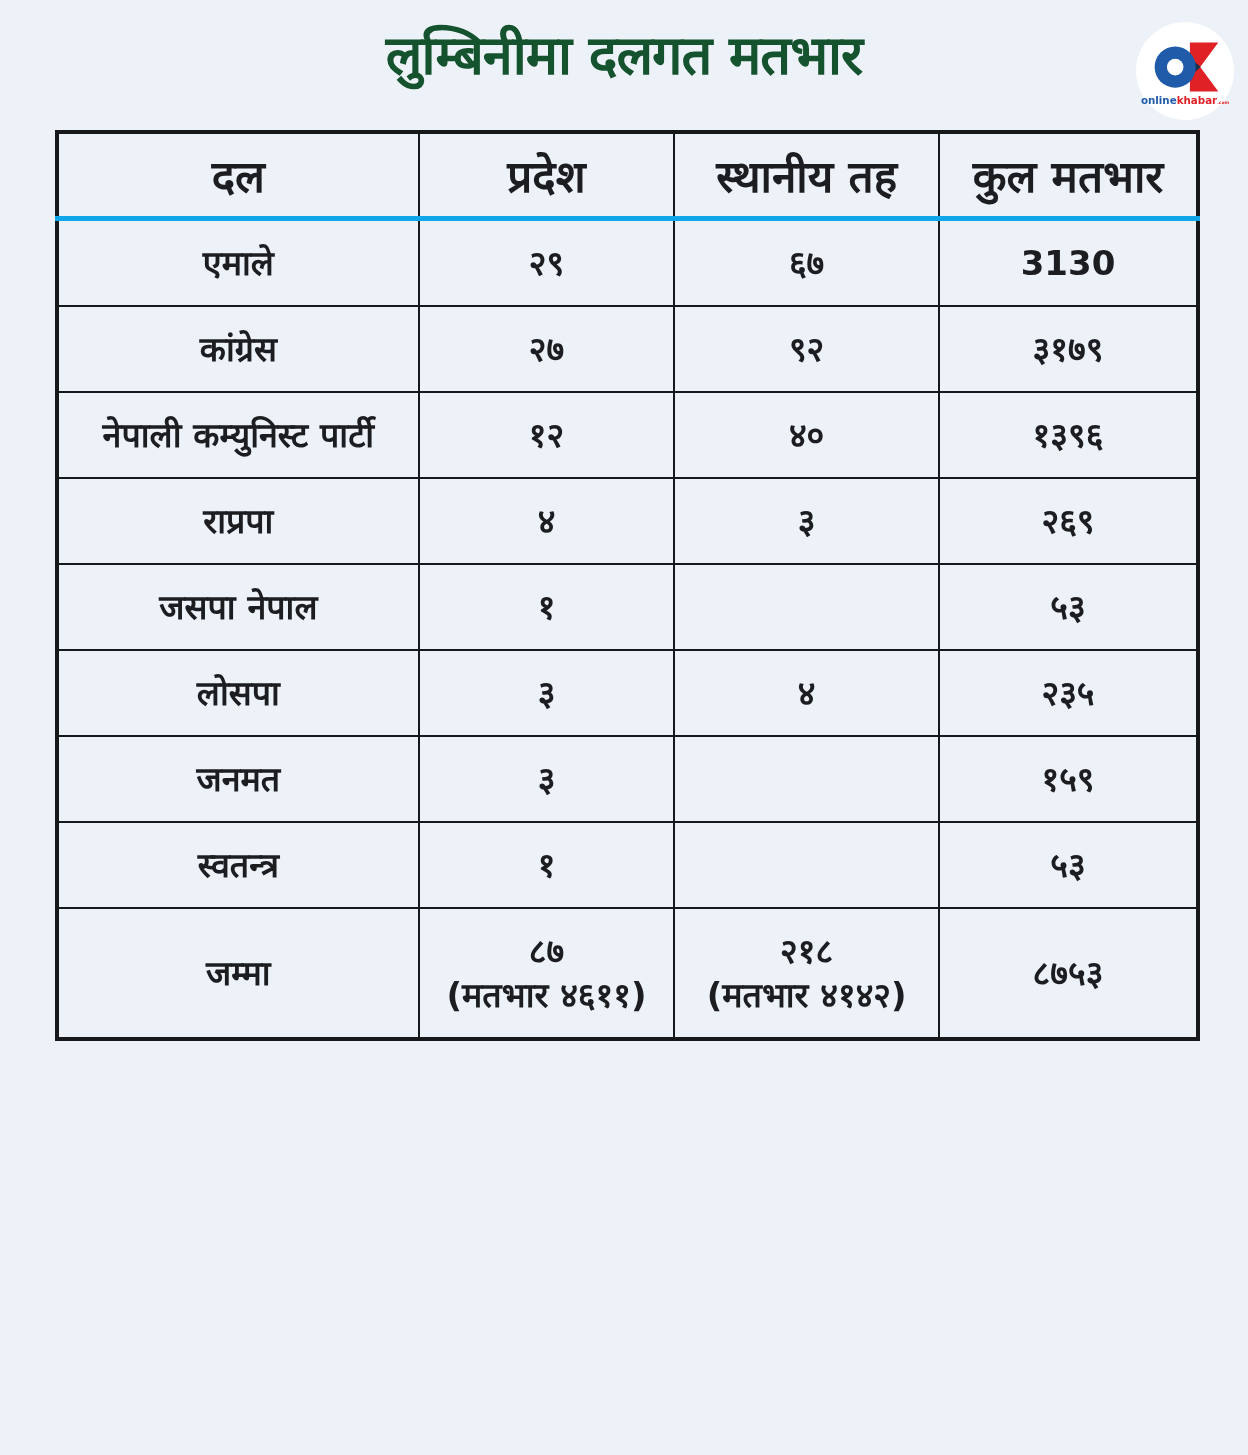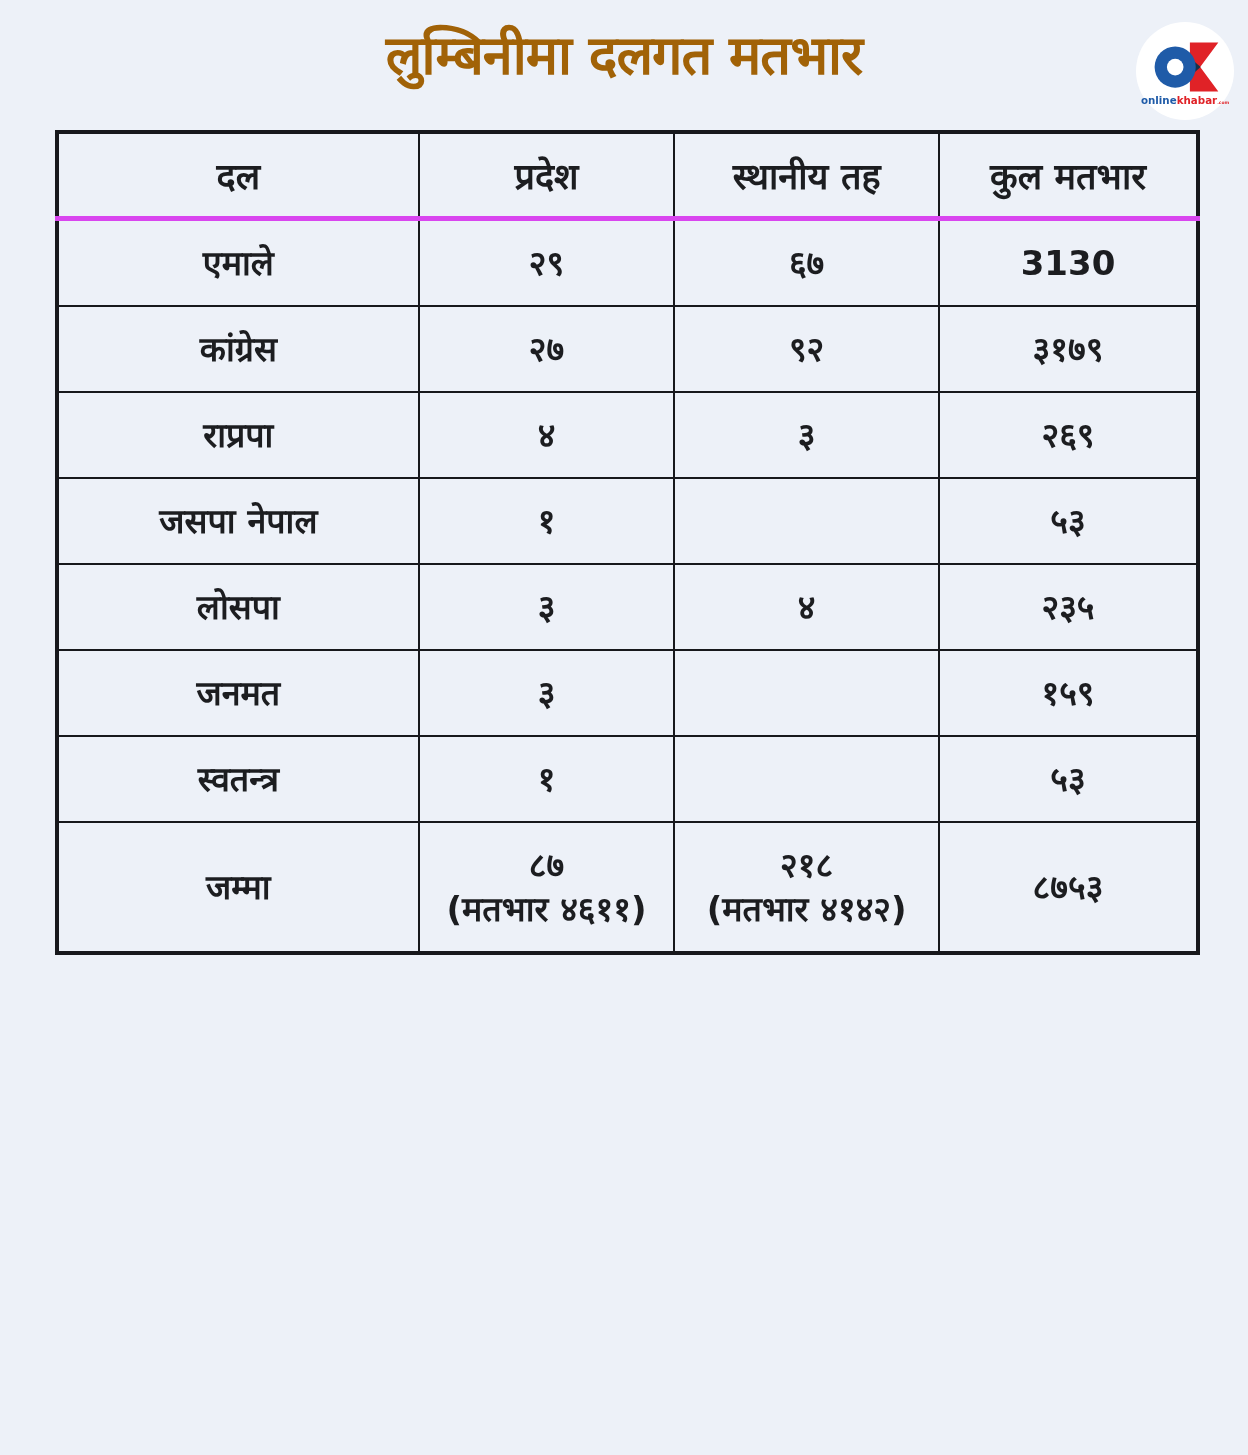--- a/index.html
+++ b/index.html
@@ -18,21 +18,21 @@
     position: relative;
     height: 130px;
   }
   .page-title {
     margin: 0;
     padding-top: 26px;
     text-align: center;
     font-size: 54px;
     line-height: 1.1;
     font-weight: 900;
-    color: #a16207;
+    color: #14532d;
     letter-spacing: -1px;
   }
   .logo {
     position: absolute;
     top: 22px;
     right: 14px;
     width: 98px;
     height: 98px;
   }
   .logo svg { display: block; width: 100%; height: 100%; }
@@ -51,23 +51,23 @@
 
   .vote-table th, .vote-table td {
     border: 2.5px solid #17181c;
     text-align: center;
     vertical-align: middle;
     padding: 0 6px;
     overflow: hidden;
   }
   .vote-table thead th {
     height: 82px;
-    font-size: 36px;
+    font-size: 44px;
     font-weight: bold;
-    border-bottom: 5px solid #d946ef;
+    border-bottom: 5px solid #0ea5e9;
   }
   .vote-table tbody td {
     height: 84px;
     font-size: 34px;
     font-weight: bold;
     white-space: pre-line;
     line-height: 1.3;
   }
   .vote-table tbody tr.bold-row td {
     font-weight: bold;
@@ -119,20 +119,26 @@
           <td>६७</td>
           <td>3130</td>
         </tr>
         <tr>
           <td>कांग्रेस</td>
           <td>२७</td>
           <td>९२</td>
           <td>३१७९</td>
         </tr>
         <tr>
+          <td>नेपाली कम्युनिस्ट पार्टी</td>
+          <td>१२</td>
+          <td>४०</td>
+          <td>१३९६</td>
+        </tr>
+        <tr>
           <td>राप्रपा</td>
           <td>४</td>
           <td>३</td>
           <td>२६९</td>
         </tr>
         <tr>
           <td>जसपा नेपाल</td>
           <td>१</td>
           <td></td>
           <td>५३</td>

